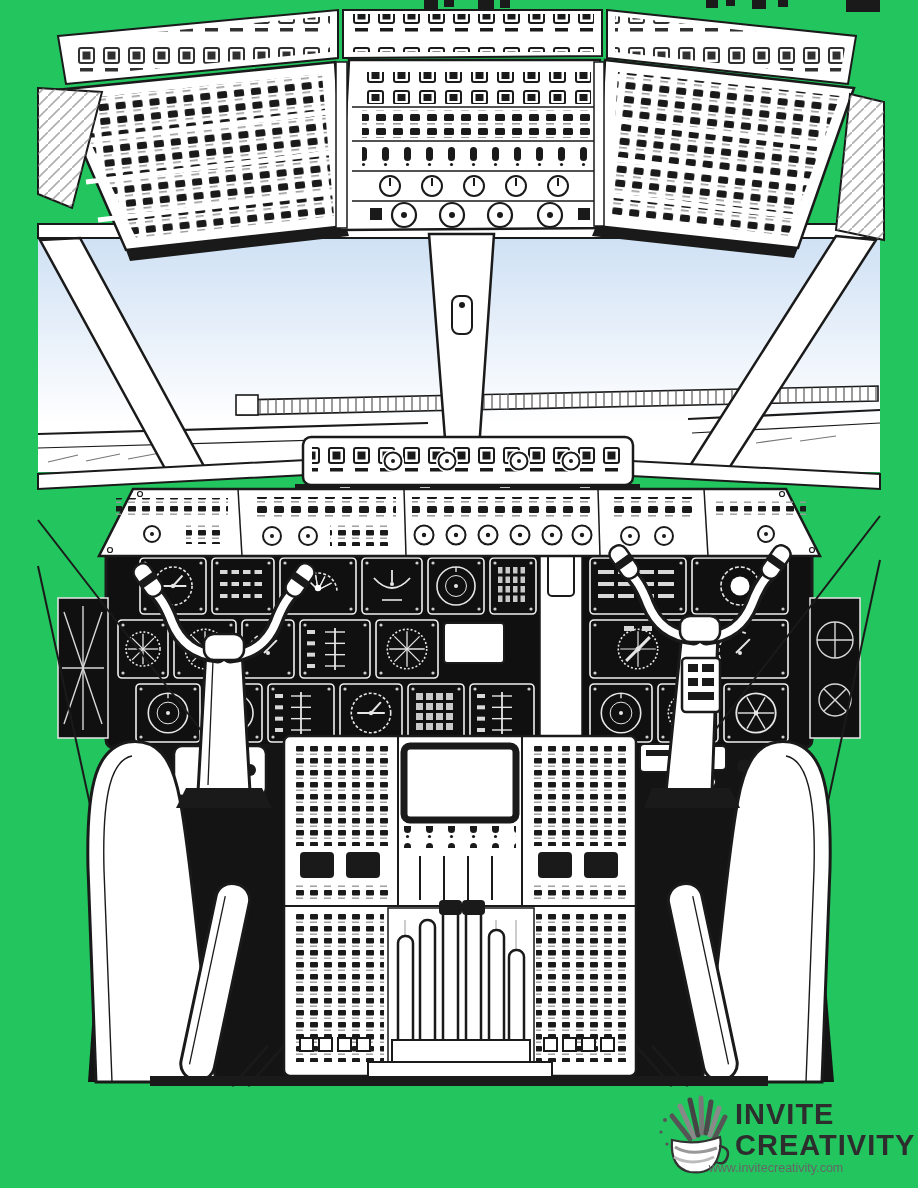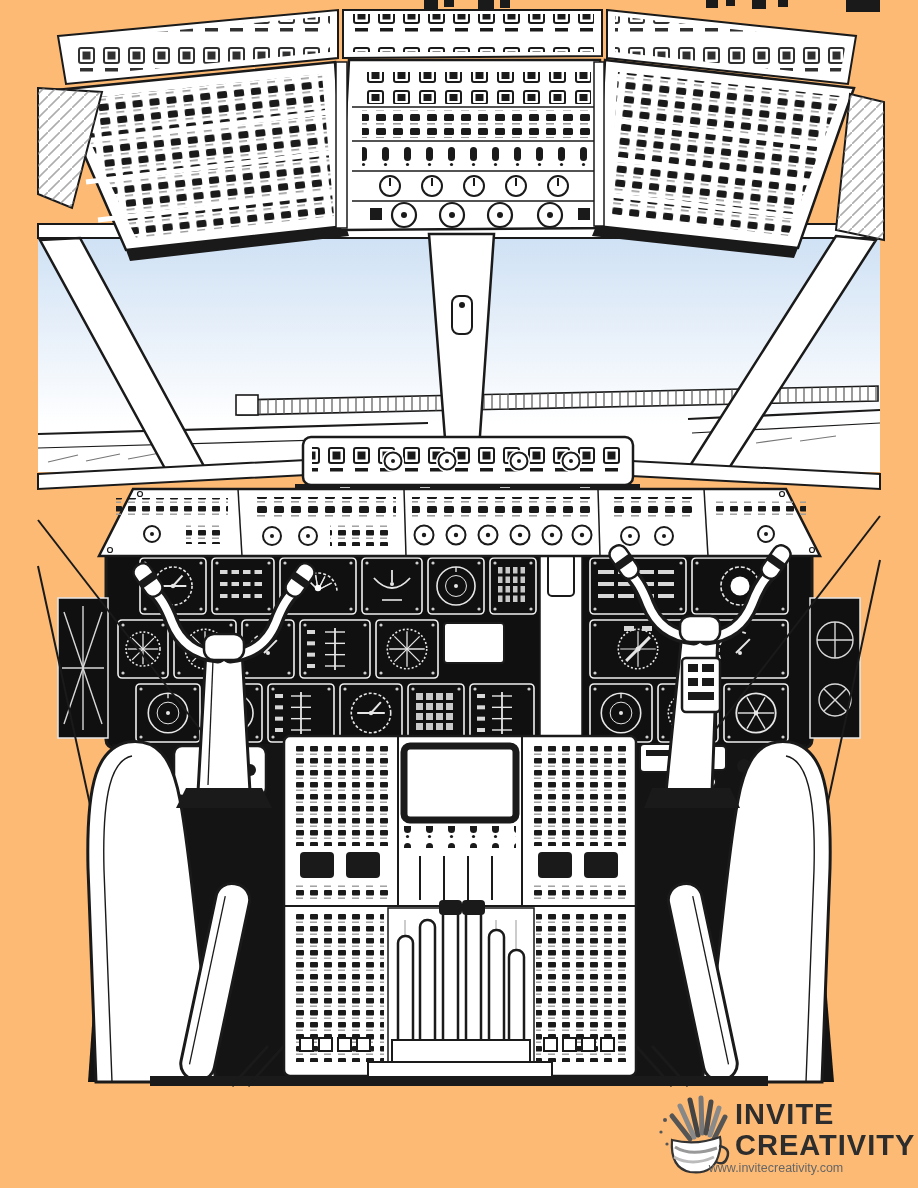--- a/index.html
+++ b/index.html
@@ -1,17 +1,17 @@
 <!DOCTYPE html>
 <html><head>
 <meta charset="utf-8">
 <title>Invite Creativity</title>
 <style>
   html,body{margin:0;padding:0;background:#ffffff;}
-  .page{position:relative;width:918px;height:1188px;background:#fdba74;overflow:hidden;
+  .page{position:relative;width:918px;height:1188px;background:#22c55e;overflow:hidden;
         font-family:"Liberation Sans",sans-serif;}
   .page svg{position:absolute;left:0;top:0;}
   text.brand{font-weight:700;letter-spacing:1px;}
   text.url{font-weight:400;}
 </style>
 </head>
 <body>
 
 <div class="page">
 <svg width="918" height="1188" viewBox="0 0 918 1188">

